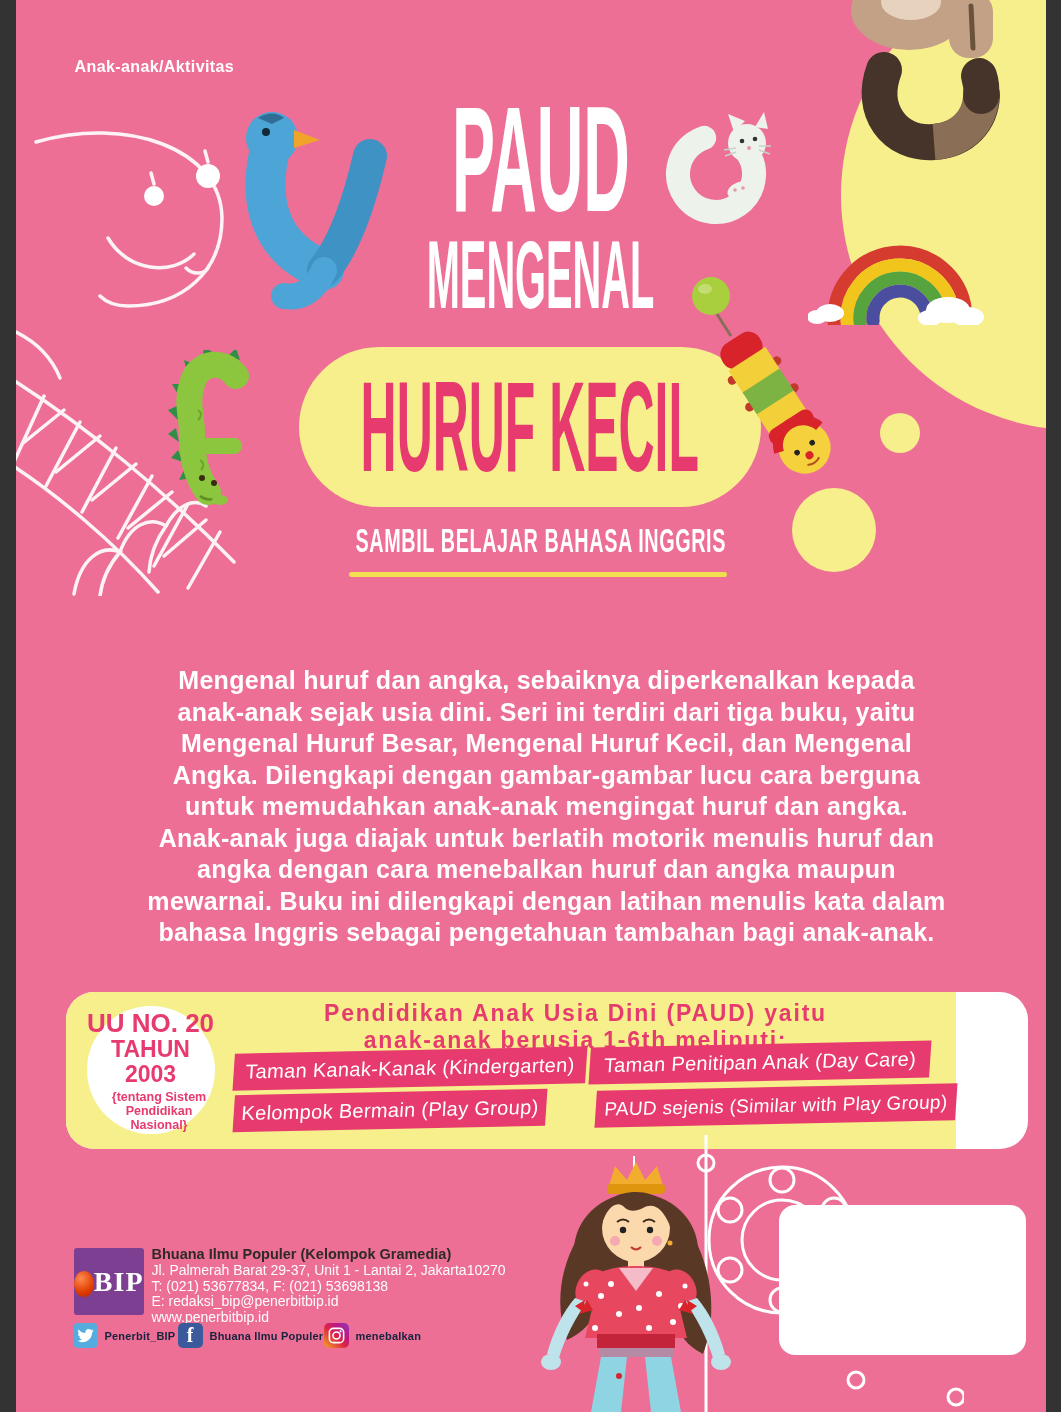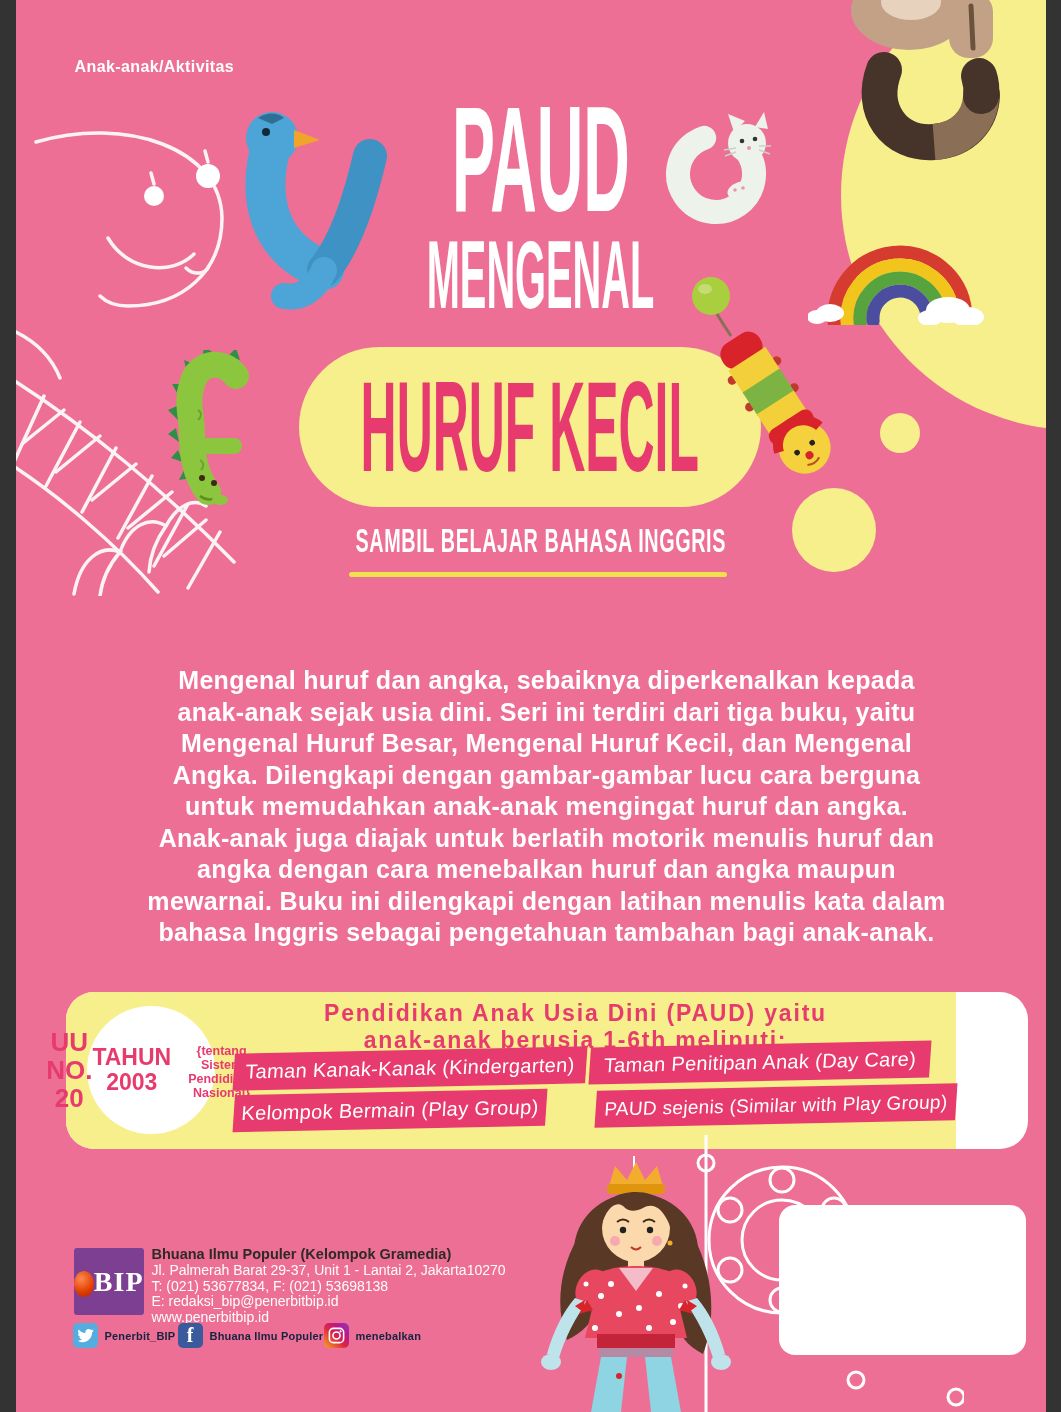--- a/index.html
+++ b/index.html
@@ -26,21 +26,21 @@
   .subtitle-underline{left:333px;top:572px;width:378px;height:5px;background:#f0df4e;border-radius:3px;}
 
   
   .synopsis{left:40px;top:641px;width:982px;color:#fff;font-weight:bold;
     font-size:25px;line-height:31.5px;text-align:center;letter-spacing:.3px;margin-top:24px;}
 
   
   .panel{left:50px;top:992px;width:962px;height:157px;background:#ffffff;border-radius:28px;}
   .panel-yellow{position:absolute;left:0;top:0;bottom:0;right:72px;background:#f6ef8c;border-radius:28px 0 0 28px;}
   .law-circle{position:absolute;left:21px;top:14px;width:128px;height:128px;border-radius:50%;background:#fff;
-    display:flex;flex-direction:row;justify-content:center;align-items:center;text-align:center;color:#e73a6e;}
+    display:flex;flex-direction:column;justify-content:center;align-items:center;text-align:center;color:#e73a6e;}
   .law-l1{font-size:26px;font-weight:bold;line-height:28px;}
   .law-l2{font-size:23px;font-weight:bold;line-height:25px;}
   .law-note{font-size:12.5px;line-height:14px;font-weight:bold;margin-top:3px;margin-left:17px;}
   .panel-heading{position:absolute;left:160px;top:8px;width:700px;text-align:center;
     color:#e73a6e;font-size:23px;font-weight:bold;line-height:27px;letter-spacing:1.8px;}
   .pill{position:absolute;background:#e73a6e;color:#fff;display:flex;justify-content:center;align-items:center;
     font-size:20px;height:37px;transform:skewX(-5deg) rotate(-1.2deg);letter-spacing:.3px;}
   .pill1{left:168px;top:58px;width:352px;}
   .pill2{left:524px;top:52px;width:340px;}
   .pill3{left:168px;top:100px;width:312px;}

